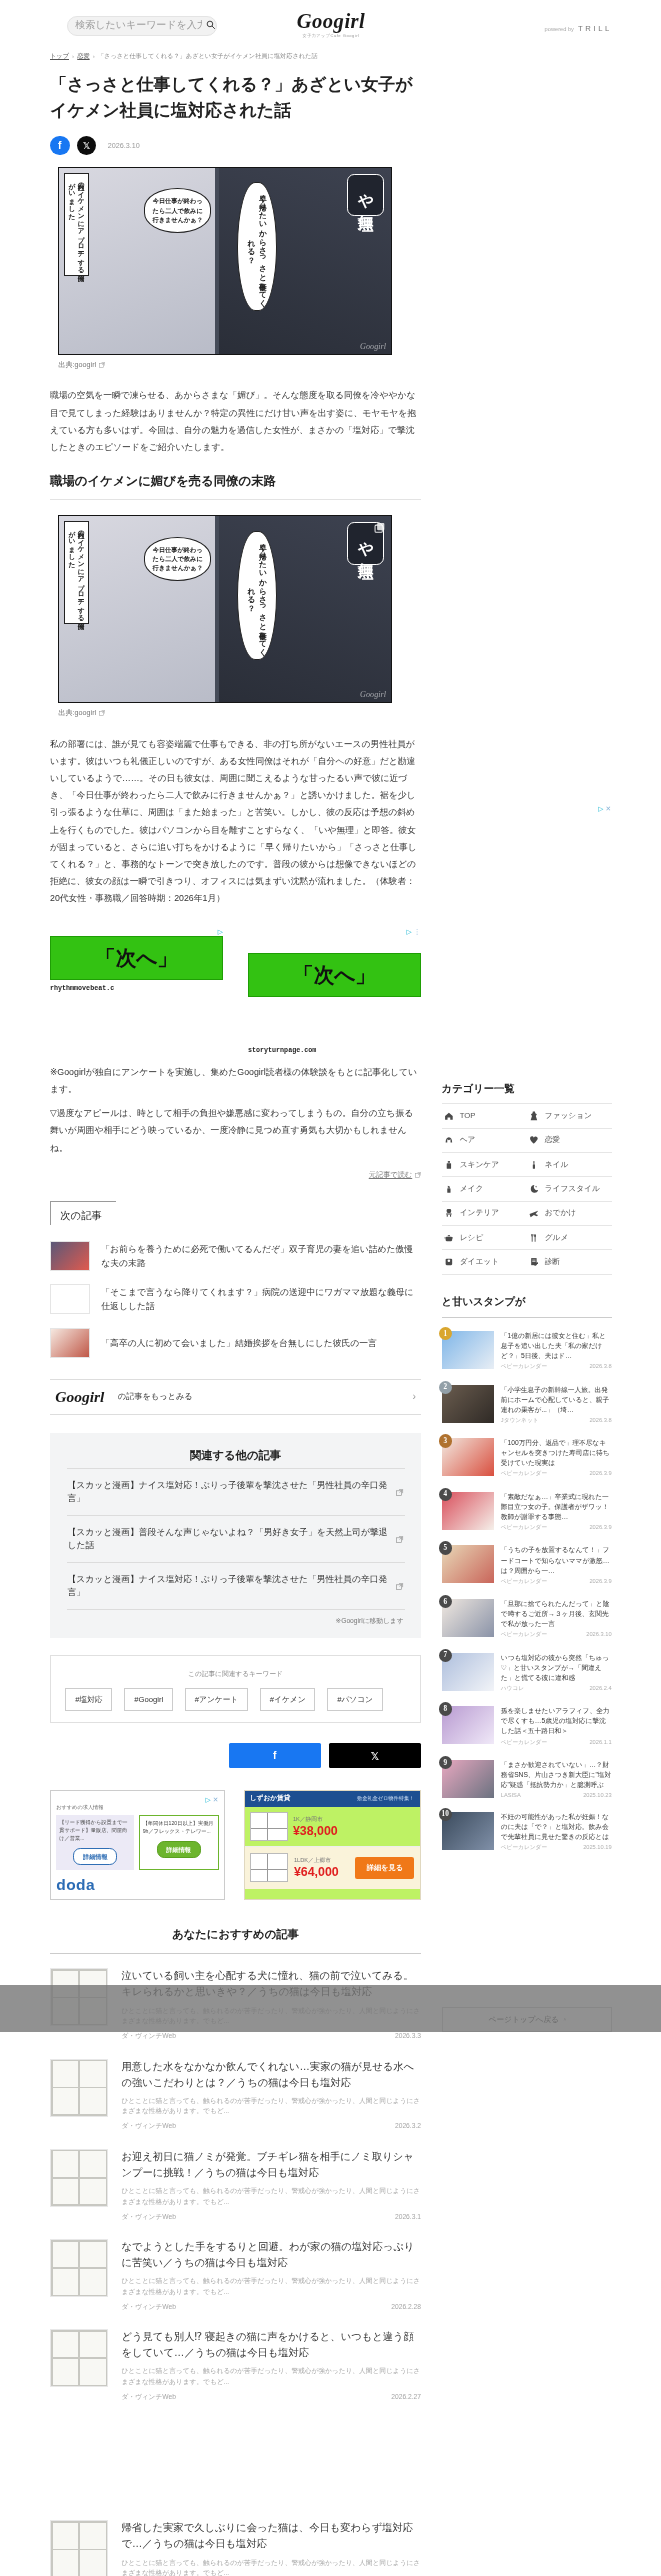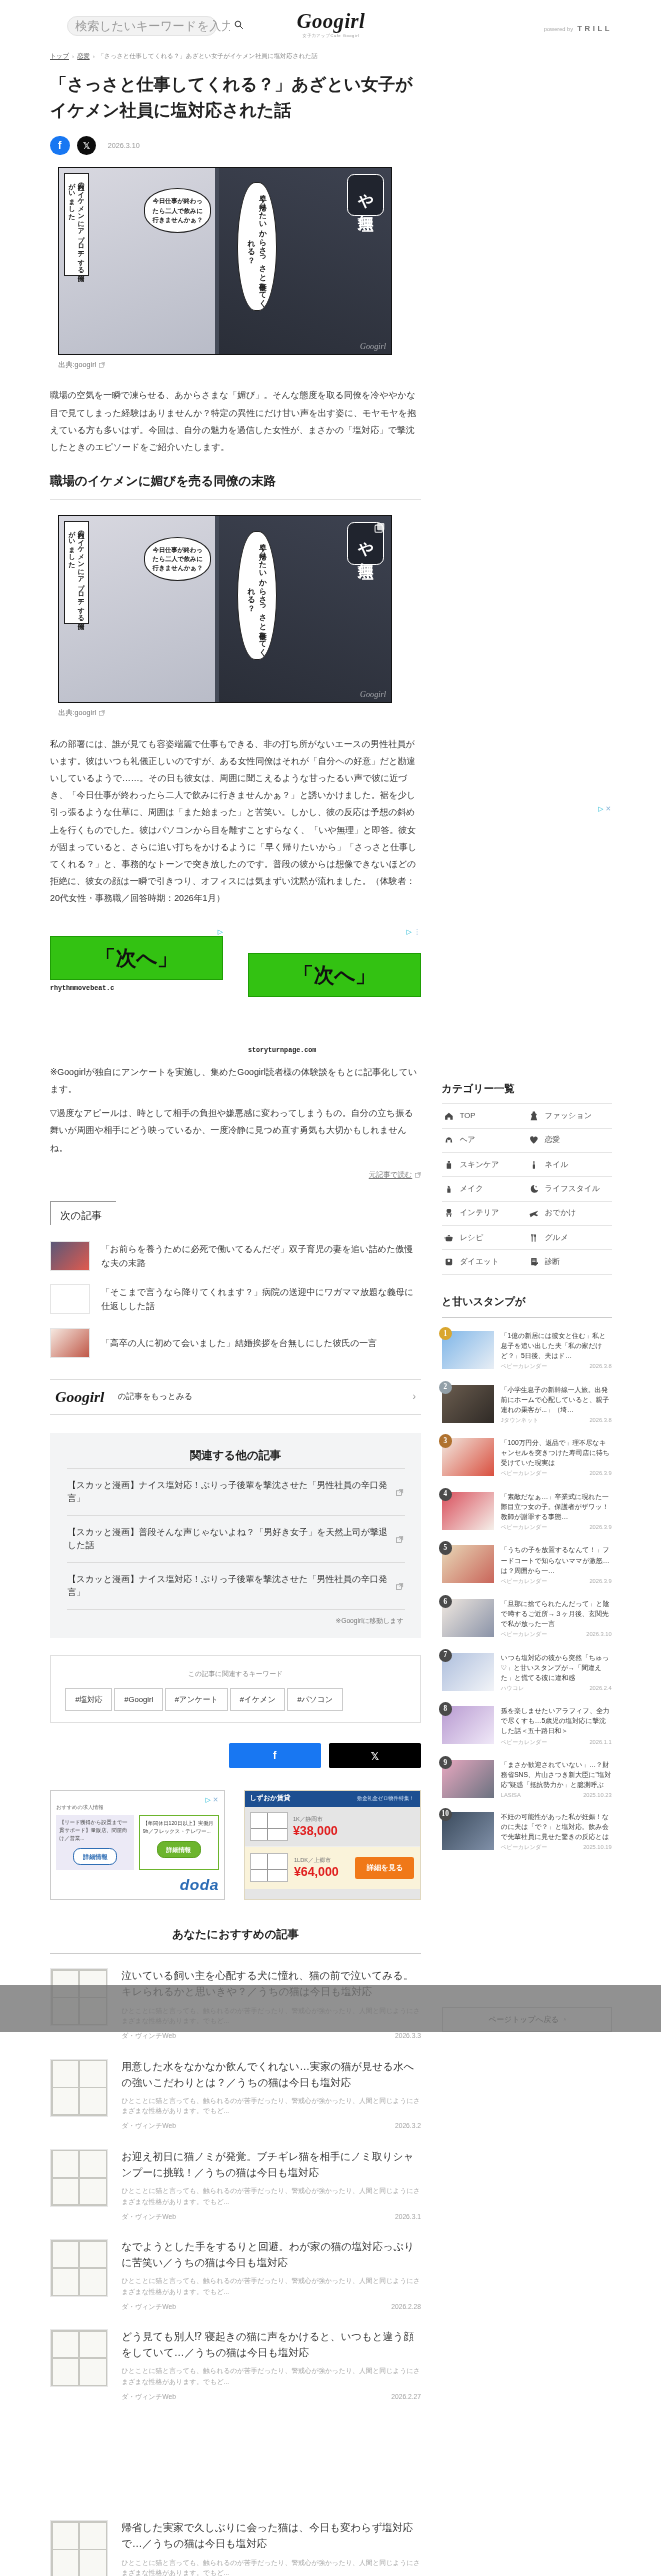--- a/index.html
+++ b/index.html
@@ -4,29 +4,29 @@
 <style>
 *{box-sizing:border-box;margin:0;padding:0}
 body{width:662px;height:3091px;overflow:hidden;background:#fff;position:relative;
   font-family:"Liberation Sans","DejaVu Sans",sans-serif;color:#333}
 a{text-decoration:none;color:inherit}
 .page{width:562px;margin:0 auto;position:relative}
 
 .hdr{height:49px;position:relative}
 .search{position:absolute;left:17px;top:15.5px;width:150px;height:20.6px;background:#f2f2f2;
   border:0.5px solid #e4e4e4;border-radius:10.3px;display:flex;align-items:center;padding:0 7.2px;gap:4.1px}
-.search input{border:0;background:transparent;outline:none;flex:1;font-size:12px;color:#555;
-  font-family:Liberation Sans, sans-serif}
+.search input{border:0;background:transparent;outline:none;flex:1;font-size:10px;color:#555;
+  font-family:Liberation Mono, monospace}
 .search input::placeholder{color:#9a9a9a}
 .logo{position:absolute;left:0;right:0;top:11.3px;text-align:center}
 .logo .gtxt{font-family:"Liberation Serif","DejaVu Serif",serif;font-style:italic;font-weight:bold;
   font-size:20.6px;color:#1a1a1a;letter-spacing:0.5px;line-height:1}
 .logo .gsub{font-size:4.1px;color:#999;letter-spacing:0.5px;margin-top:1px}
 .powered{position:absolute;right:0;top:24px;font-size:5.7px;color:#aaa;display:flex;align-items:baseline;gap:4.1px}
-.powered b{font-size:7.7px;font-weight:bold;letter-spacing:2.6px;color:#777}
+.powered b{font-size:7.7px;font-weight:normal;letter-spacing:2.6px;color:#777}
 
 .cols{display:flex;gap:20.6px;align-items:flex-start}
 .main{width:371px}
 .side{width:170px;padding-top:754px}
 
 .bc{font-size:6.2px;color:#888;margin:3.1px 0 11.3px;white-space:nowrap;overflow:hidden}
 .bc a{color:#555;text-decoration:underline}
 .bc .sep{margin:0 3.1px;color:#aaa}
 h1{font-size:17px;line-height:1.5;color:#222;margin-bottom:12.4px;font-weight:bold}
 .sharerow{display:flex;align-items:center;gap:7.2px;margin-bottom:11.3px}
@@ -84,42 +84,42 @@
 
 .relbox{background:#f3f4f5;padding:15.5px 16.5px 8.2px;margin-bottom:17.5px}
 .relbox h3{text-align:center;font-size:11.3px;color:#222;margin-bottom:5.2px}
 .relrow{display:flex;align-items:center;gap:6.2px;padding:9.8px 1px;border-bottom:0.5px solid #dcdcdc;cursor:pointer}
 .relrow:first-of-type{border-top:0.5px solid #dcdcdc}
 .relrow .t{font-size:8.8px;color:#333;flex:1;line-height:1.5}
 .relnote{text-align:right;font-size:6.7px;color:#777;padding:7.2px 1px 3.1px}
 
 .kwbox{border:1px solid #e0e0e0;padding:13.4px 14.4px 10.3px;margin-bottom:20.6px}
 .kwlabel{text-align:center;font-size:6.7px;color:#888;margin-bottom:9.3px}
-.kwrow{display:flex;flex-wrap:wrap;gap:2px}
+.kwrow{display:flex;flex-wrap:wrap;gap:12px}
 .pill{border:0.5px solid #ccc;background:#fff;padding:5.7px 8.8px;font-size:7.7px;color:#333;cursor:pointer}
 
 .share2{display:flex;justify-content:flex-end;gap:8.2px;margin:5.2px 0 21.6px}
 .sbtn{width:92px;height:25px;display:flex;align-items:center;justify-content:center;color:#fff;
   font-size:10.3px;font-weight:bold;border-radius:1.5px;cursor:pointer}
 .sbtn.fb{background:#1877f2}.sbtn.xx{background:#000}
 
 .adrow2{display:flex;gap:18.5px;margin-bottom:27px}
 .doda{width:175px;border:0.5px solid #ccc;padding:5.2px;position:relative}
 .doda .small{font-size:5.2px;color:#666;line-height:1.5;margin-bottom:3.1px}
 .jobcards{display:flex;gap:4.1px}
 .jcard{flex:1;padding:4.1px 3.1px 5.2px;font-size:5.2px;color:#444;line-height:1.5}
 .jcard.a{background:#eceaf6}
 .jcard.b{background:#fff;border:1px solid #6cb52d}
 .jbtn{display:block;margin:5.2px auto 0;width:44px;text-align:center;border-radius:7.2px;
   padding:3.1px 0;font-size:6.2px;font-weight:bold;cursor:pointer}
 .jcard.a .jbtn{border:0.5px solid #2f6eb5;color:#2f6eb5;background:#fff}
 .jcard.b .jbtn{background:#6cb52d;color:#fff;border:0.5px solid #5aa01e}
-.dodalogo{text-align:right;font-size:15.5px;font-weight:bold;color:#2c6cb5;font-style:italic;
+.dodalogo{text-align:left;font-size:15.5px;font-weight:bold;color:#2c6cb5;
   margin-top:5.2px;letter-spacing:0.5px}
-.estate{width:177px;position:relative;border:0.5px solid #e0d8c0;background:#e5e5e5}
+.estate{width:177px;position:relative;border:0.5px solid #e0d8c0;background:#bef264}
 .estate .bar{background:#1d4f91;color:#fff;font-size:6.7px;font-weight:bold;padding:3.6px 5.2px;
   display:flex;justify-content:space-between;align-items:center}
 .estate .bar .sub{font-size:5.2px;font-weight:normal;color:#cfe0f5}
 .est-a{display:flex;gap:5.2px;align-items:center;padding:5.2px;border-bottom:0.5px solid #eee}
 .plan{width:38px;height:29px;background:#fff;border:0.5px solid #bbb;position:relative;flex:none}
 .plan::before,.plan::after{content:"";position:absolute;background:#999}
 .plan::before{left:46%;top:0;width:0.5px;height:100%}
 .plan::after{left:0;top:55%;height:0.5px;width:100%}
 .price{color:#e02020;font-weight:bold;font-size:12.4px}
 .est-b{background:#faf3da;padding:6.2px 5.2px;display:flex;gap:6.2px;align-items:center}

